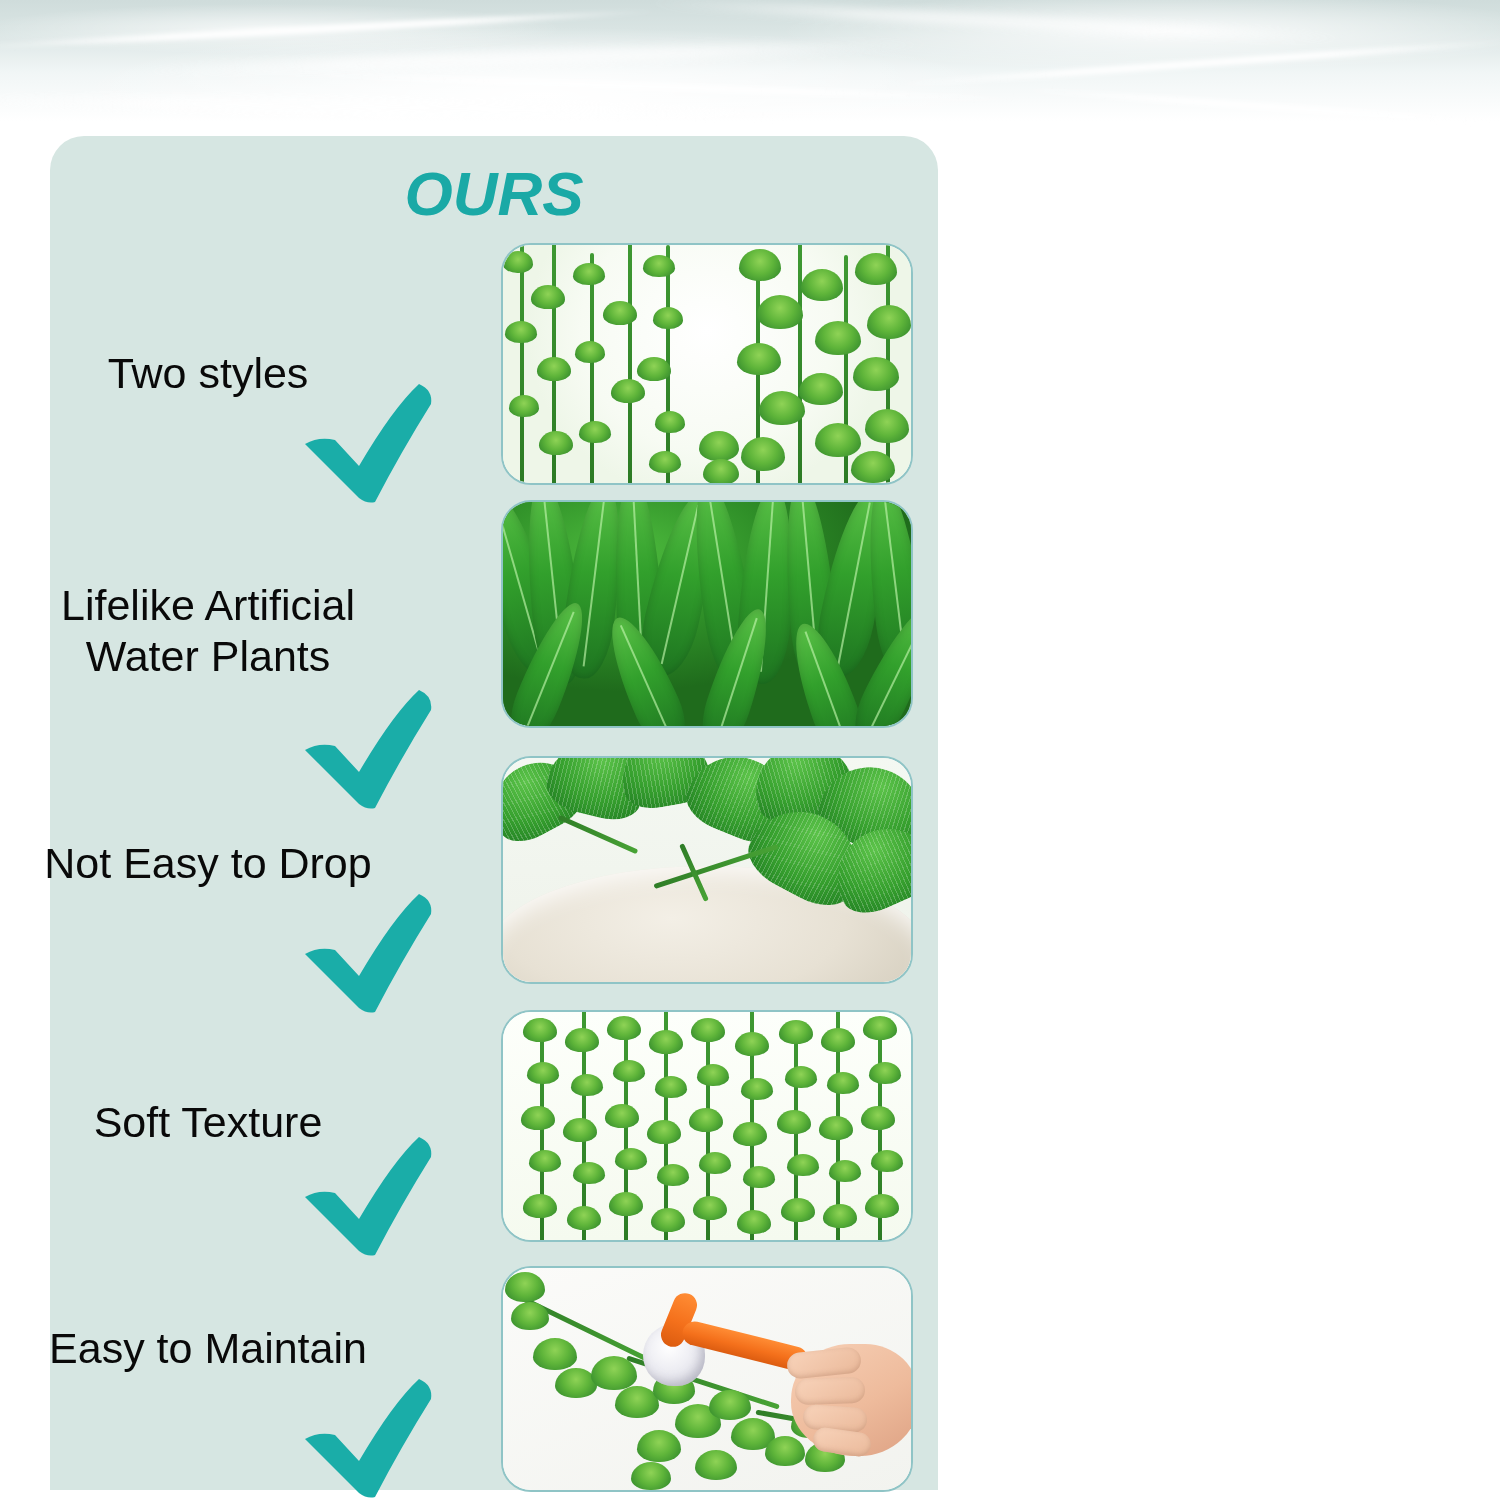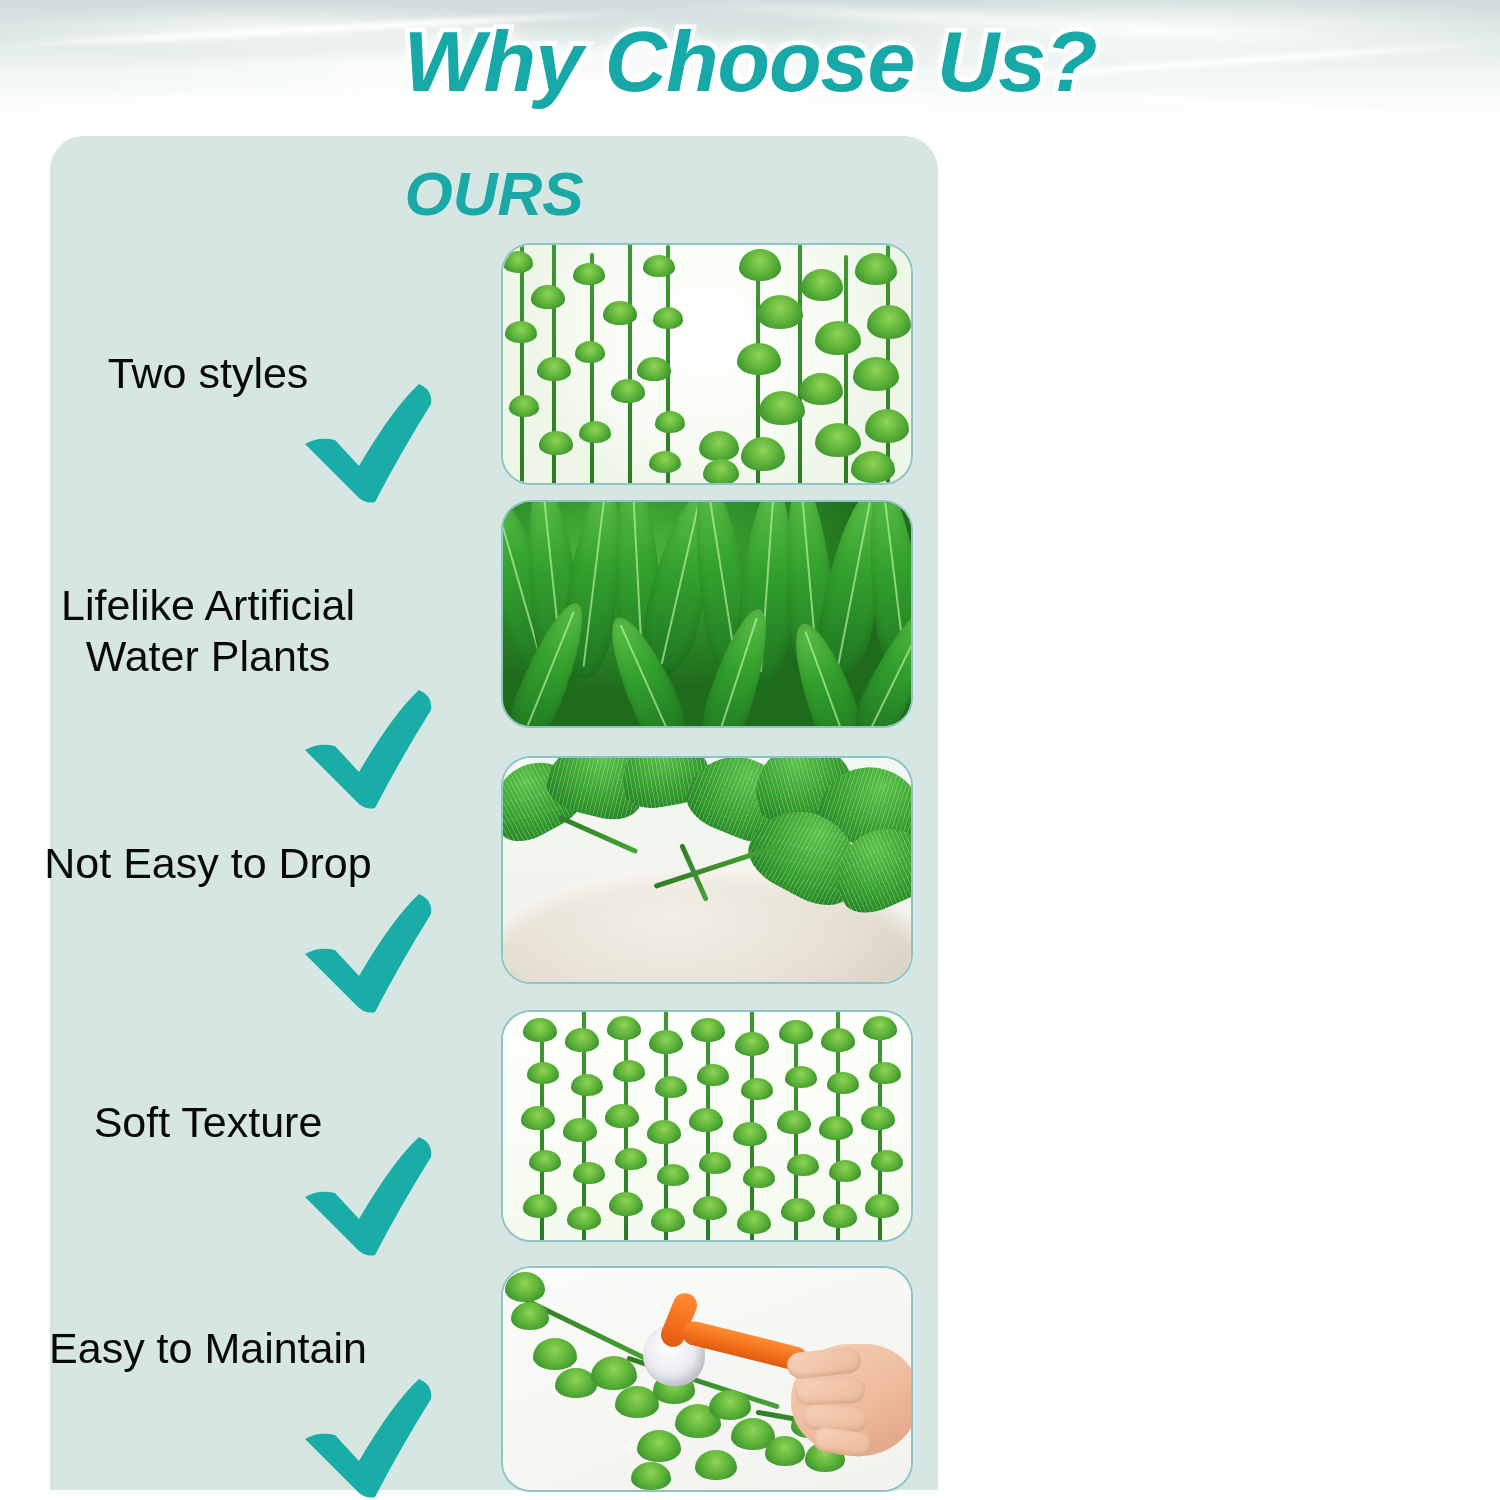--- a/index.html
+++ b/index.html
@@ -239,21 +239,20 @@
   <div id="header-banner">
     <div class="ripple" style="left:-40px; top:26px; width:700px; height:7px; transform:rotate(-3deg);"></div>
     <div class="ripple soft" style="left:120px; top:52px; width:820px; height:12px; transform:rotate(-2deg);"></div>
     <div class="ripple" style="left:280px; top:84px; width:760px; height:6px; transform:rotate(2deg);"></div>
     <div class="ripple soft" style="left:640px; top:16px; width:720px; height:10px; transform:rotate(3deg);"></div>
     <div class="ripple" style="left:880px; top:60px; width:640px; height:7px; transform:rotate(-4deg);"></div>
     <div class="ripple soft" style="left:-80px; top:100px; width:900px; height:14px; transform:rotate(1deg);"></div>
     <div class="ripple" style="left:1010px; top:104px; width:520px; height:6px; transform:rotate(4deg);"></div>
   </div>
 
-  <div id="page-title">Why Choose Us?</div>
 
   <div id="ours-panel">
     <div id="ours-heading">OURS</div>
   </div>
 
   <div class="ours-row" style="top:330px;">
     <div class="ours-label" style="top:18px;">Two styles</div>
     <div class="check-icon" style="top:52px;">
       <svg viewBox="0 0 135 122">
         <path d="M4 62 Q18 54 34 58 L58 84 Q92 26 118 2 Q132 8 130 22 Q100 70 74 120 Q66 122 58 116 Z" fill="#1aada8"></path>

